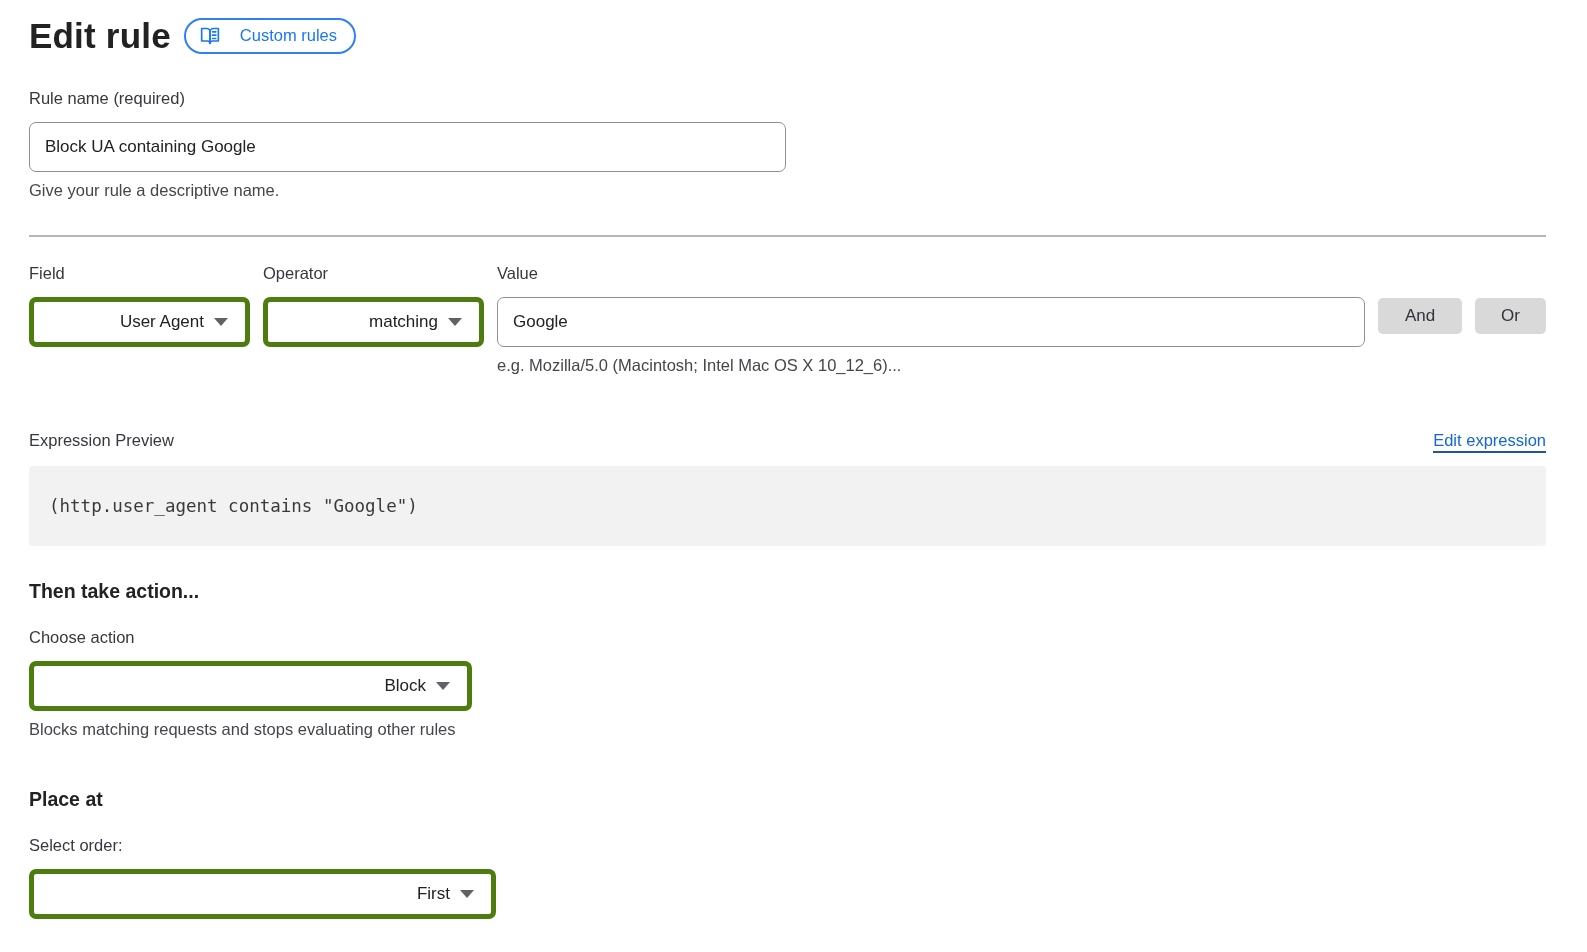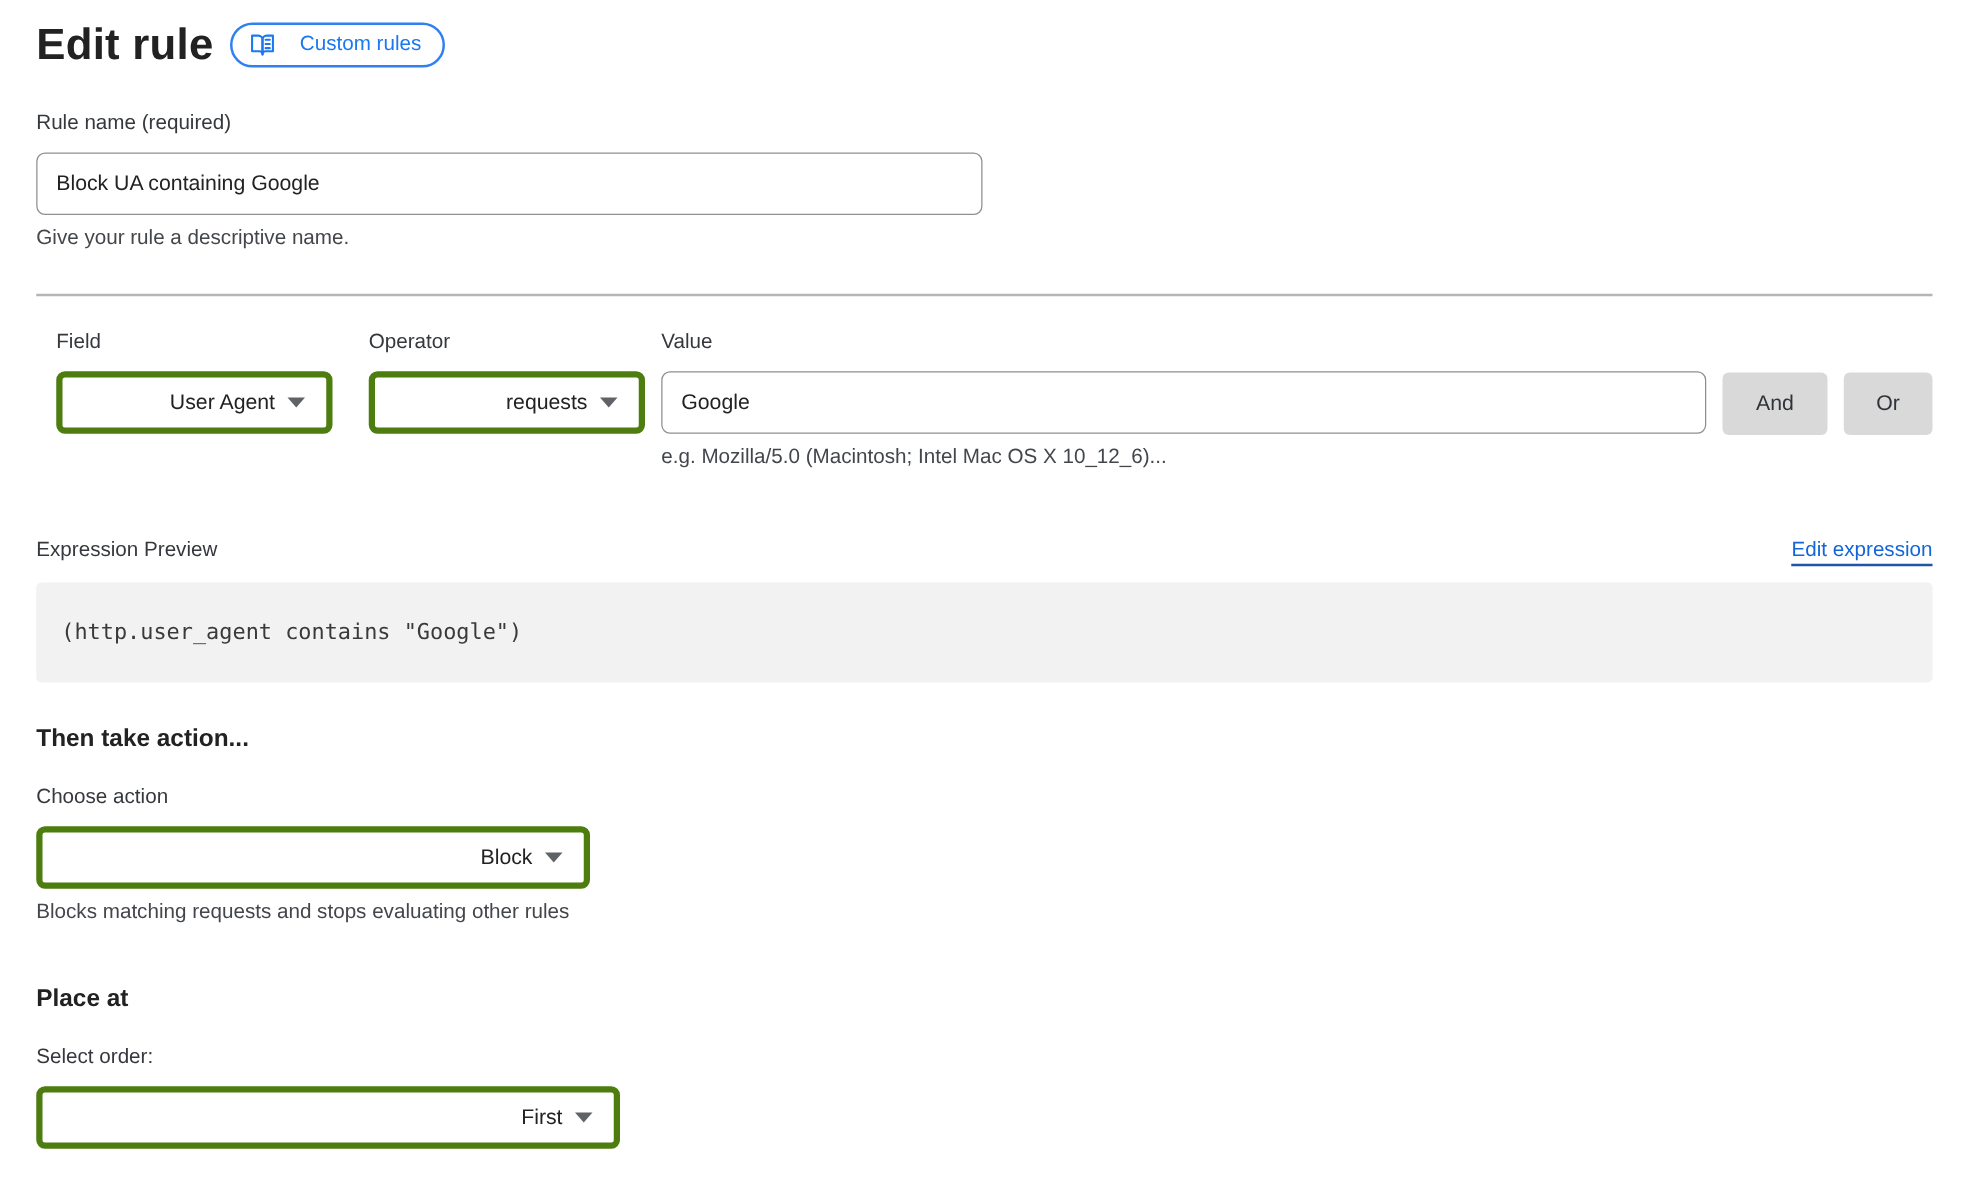--- a/index.html
+++ b/index.html
@@ -46,28 +46,28 @@
   .caret {
     width: 0; height: 0; margin-left: 10px;
     border-left: 7px solid transparent; border-right: 7px solid transparent;
     border-top: 8px solid #5f6368;
   }
 
   .divider { border: none; border-top: 2px solid #b5b5b5; margin: 35px 0 27px 0; }
 
   
   .condition-row { display: flex; gap: 13px; align-items: flex-start; }
-  .narrow-col { width: 221px; flex: 0 0 221px; margin-left: 16px; }
+  .narrow-col { width: 221px; flex: 0 0 221px; }
   .narrow-col .select { width: 221px; }
   .value-col { flex: 1 1 auto; min-width: 0; }
   .value-input { width: 100%; }
   .btn-col { flex: 0 0 auto; }
   .label-spacer { height: 34px; }
   .gray-btn {
-    height: 50px; background: #d9d9d9; border: none; border-radius: 5px;
+    height: 36px; background: #d9d9d9; border: none; border-radius: 5px;
     font-family: "Liberation Sans", sans-serif; font-size: 17px; color: #30343a;
     cursor: pointer; padding: 0;
   }
   .and-btn { width: 84px; }
   .or-btn { width: 71px; }
 
   
   .expression-section { margin-top: 56px; }
   .expression-head {
     display: flex; justify-content: space-between; align-items: baseline;
@@ -123,21 +123,21 @@
       <label class="field-label">Field</label>
       <div class="select">
         <span>User Agent</span>
         <span class="caret"></span>
       </div>
     </div>
 
     <div class="narrow-col">
       <label class="field-label">Operator</label>
       <div class="select">
-        <span>requests</span>
+        <span>matching</span>
         <span class="caret"></span>
       </div>
     </div>
 
     <div class="value-col">
       <label class="field-label">Value</label>
       <input class="text-input value-input" type="text" value="Google" style="">
       <p class="helper">e.g. Mozilla/5.0 (Macintosh; Intel Mac OS X 10_12_6)...</p>
     </div>
 

